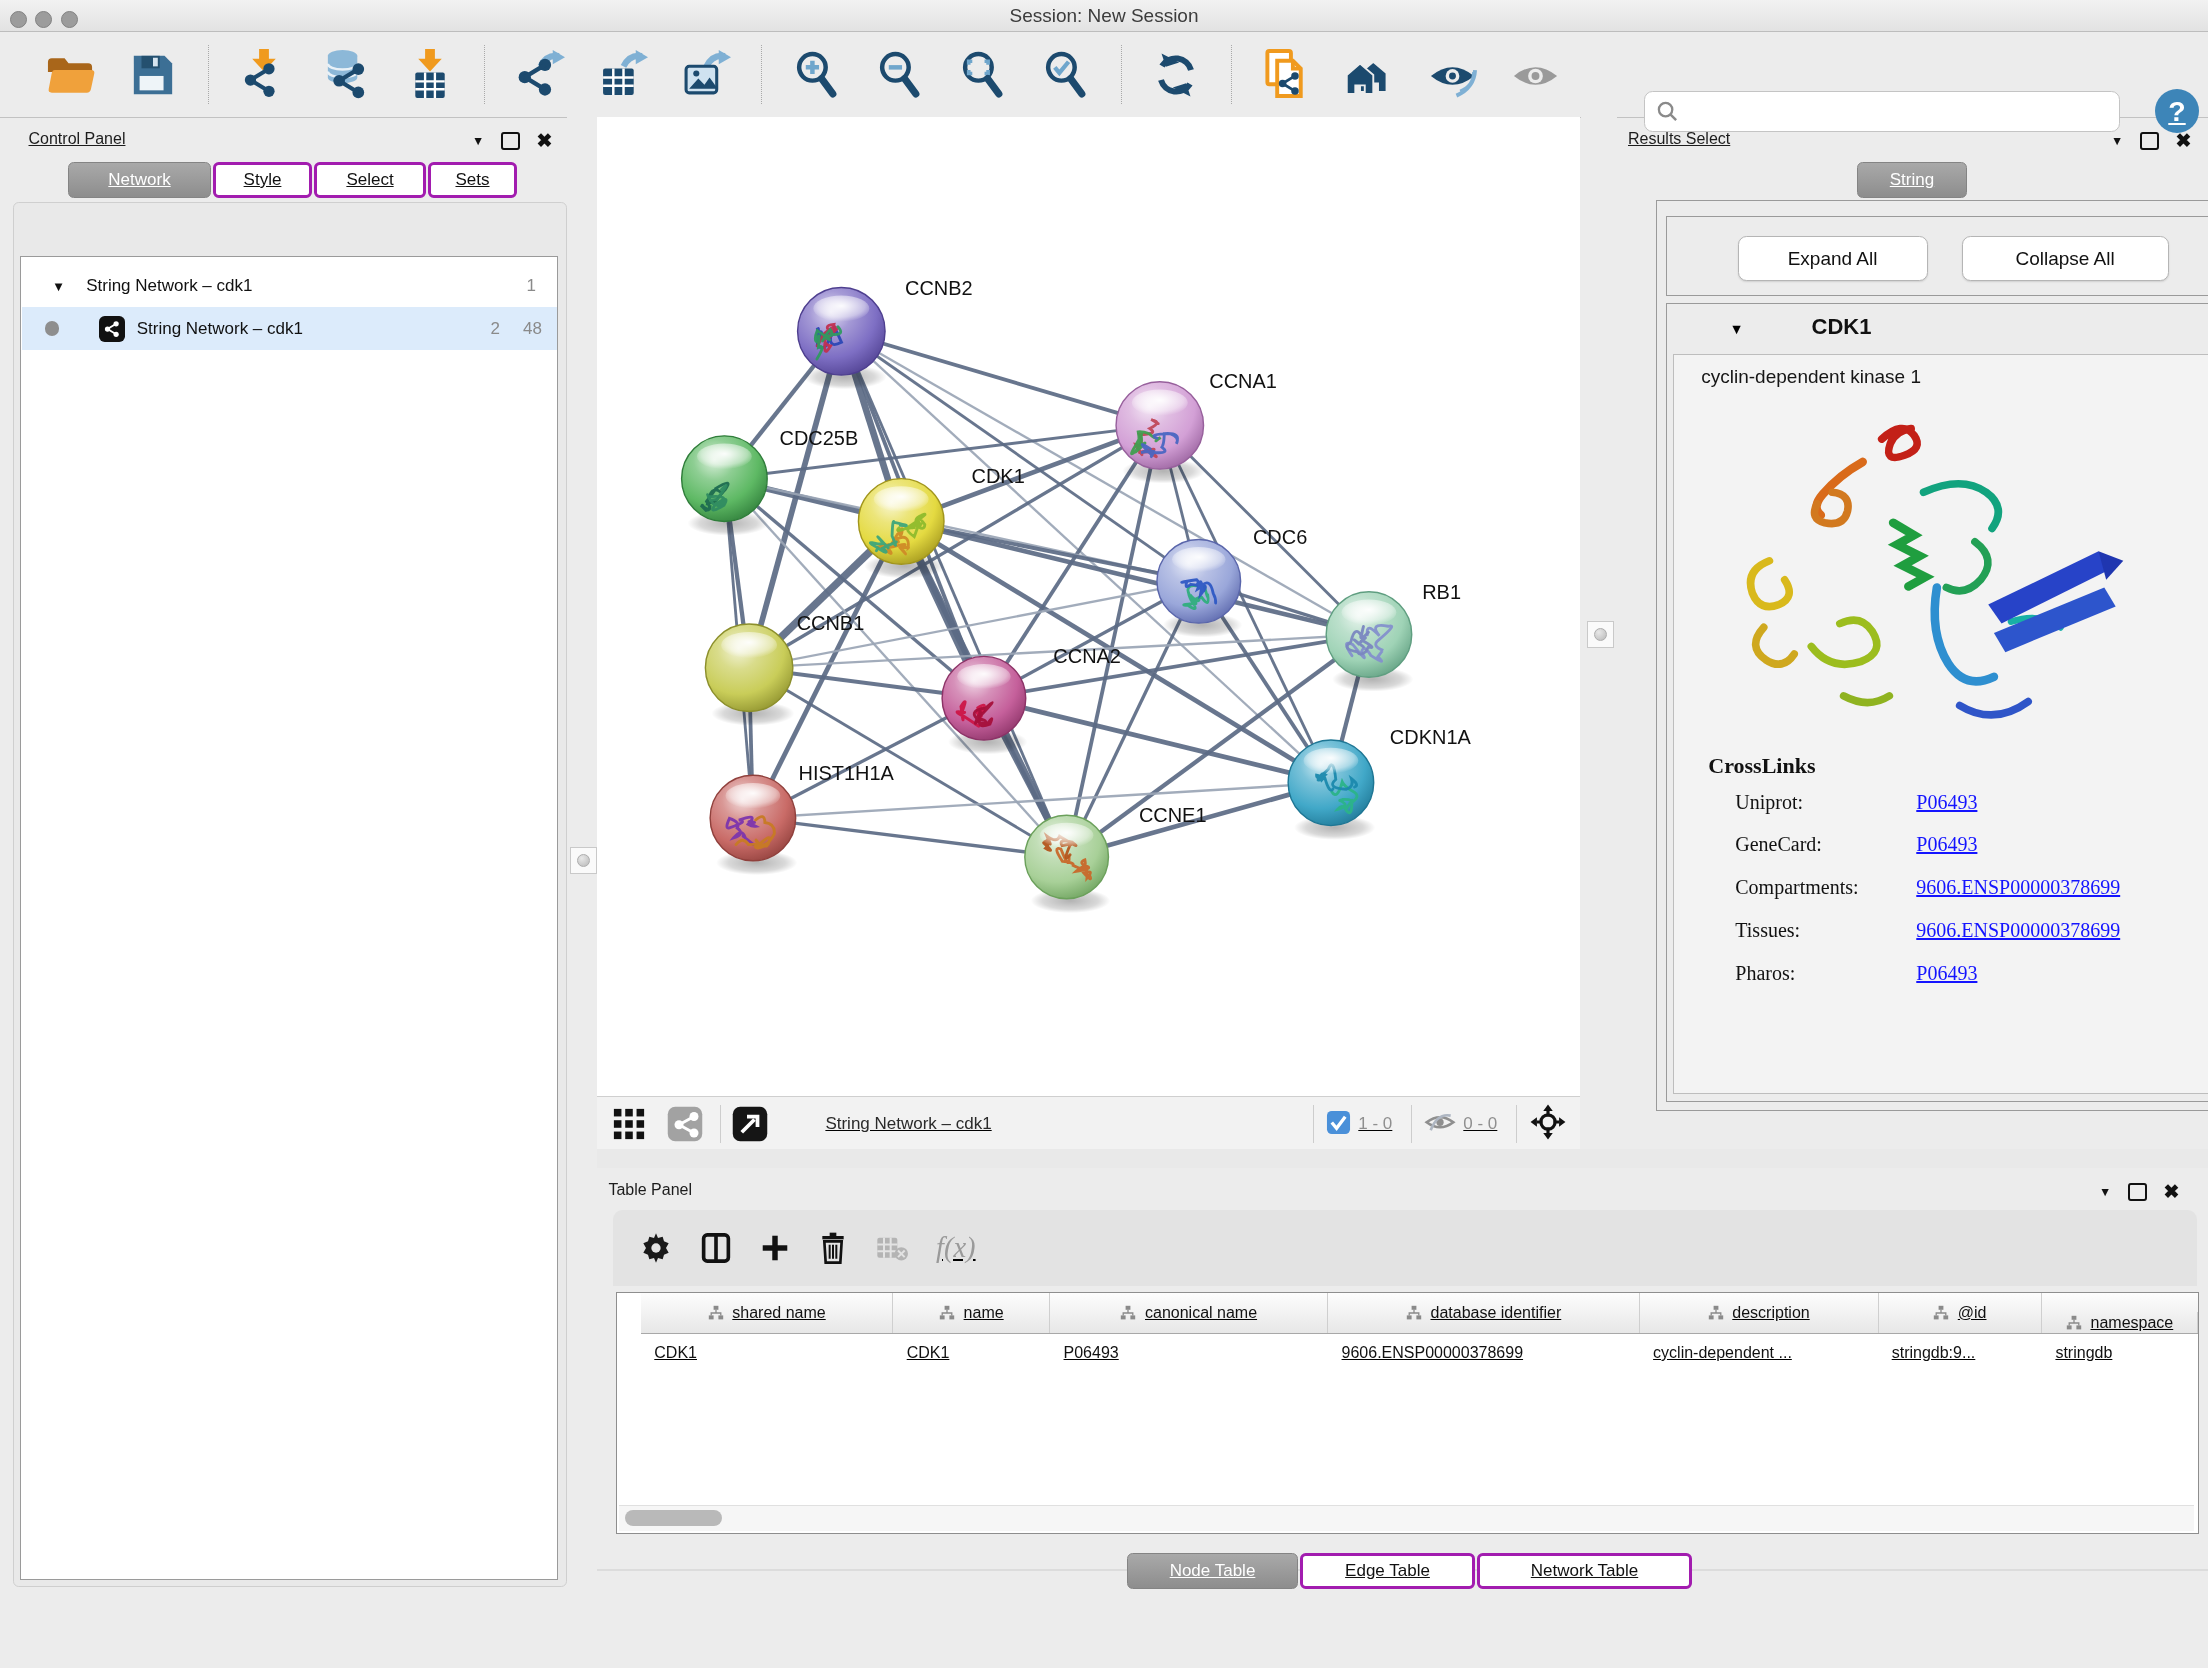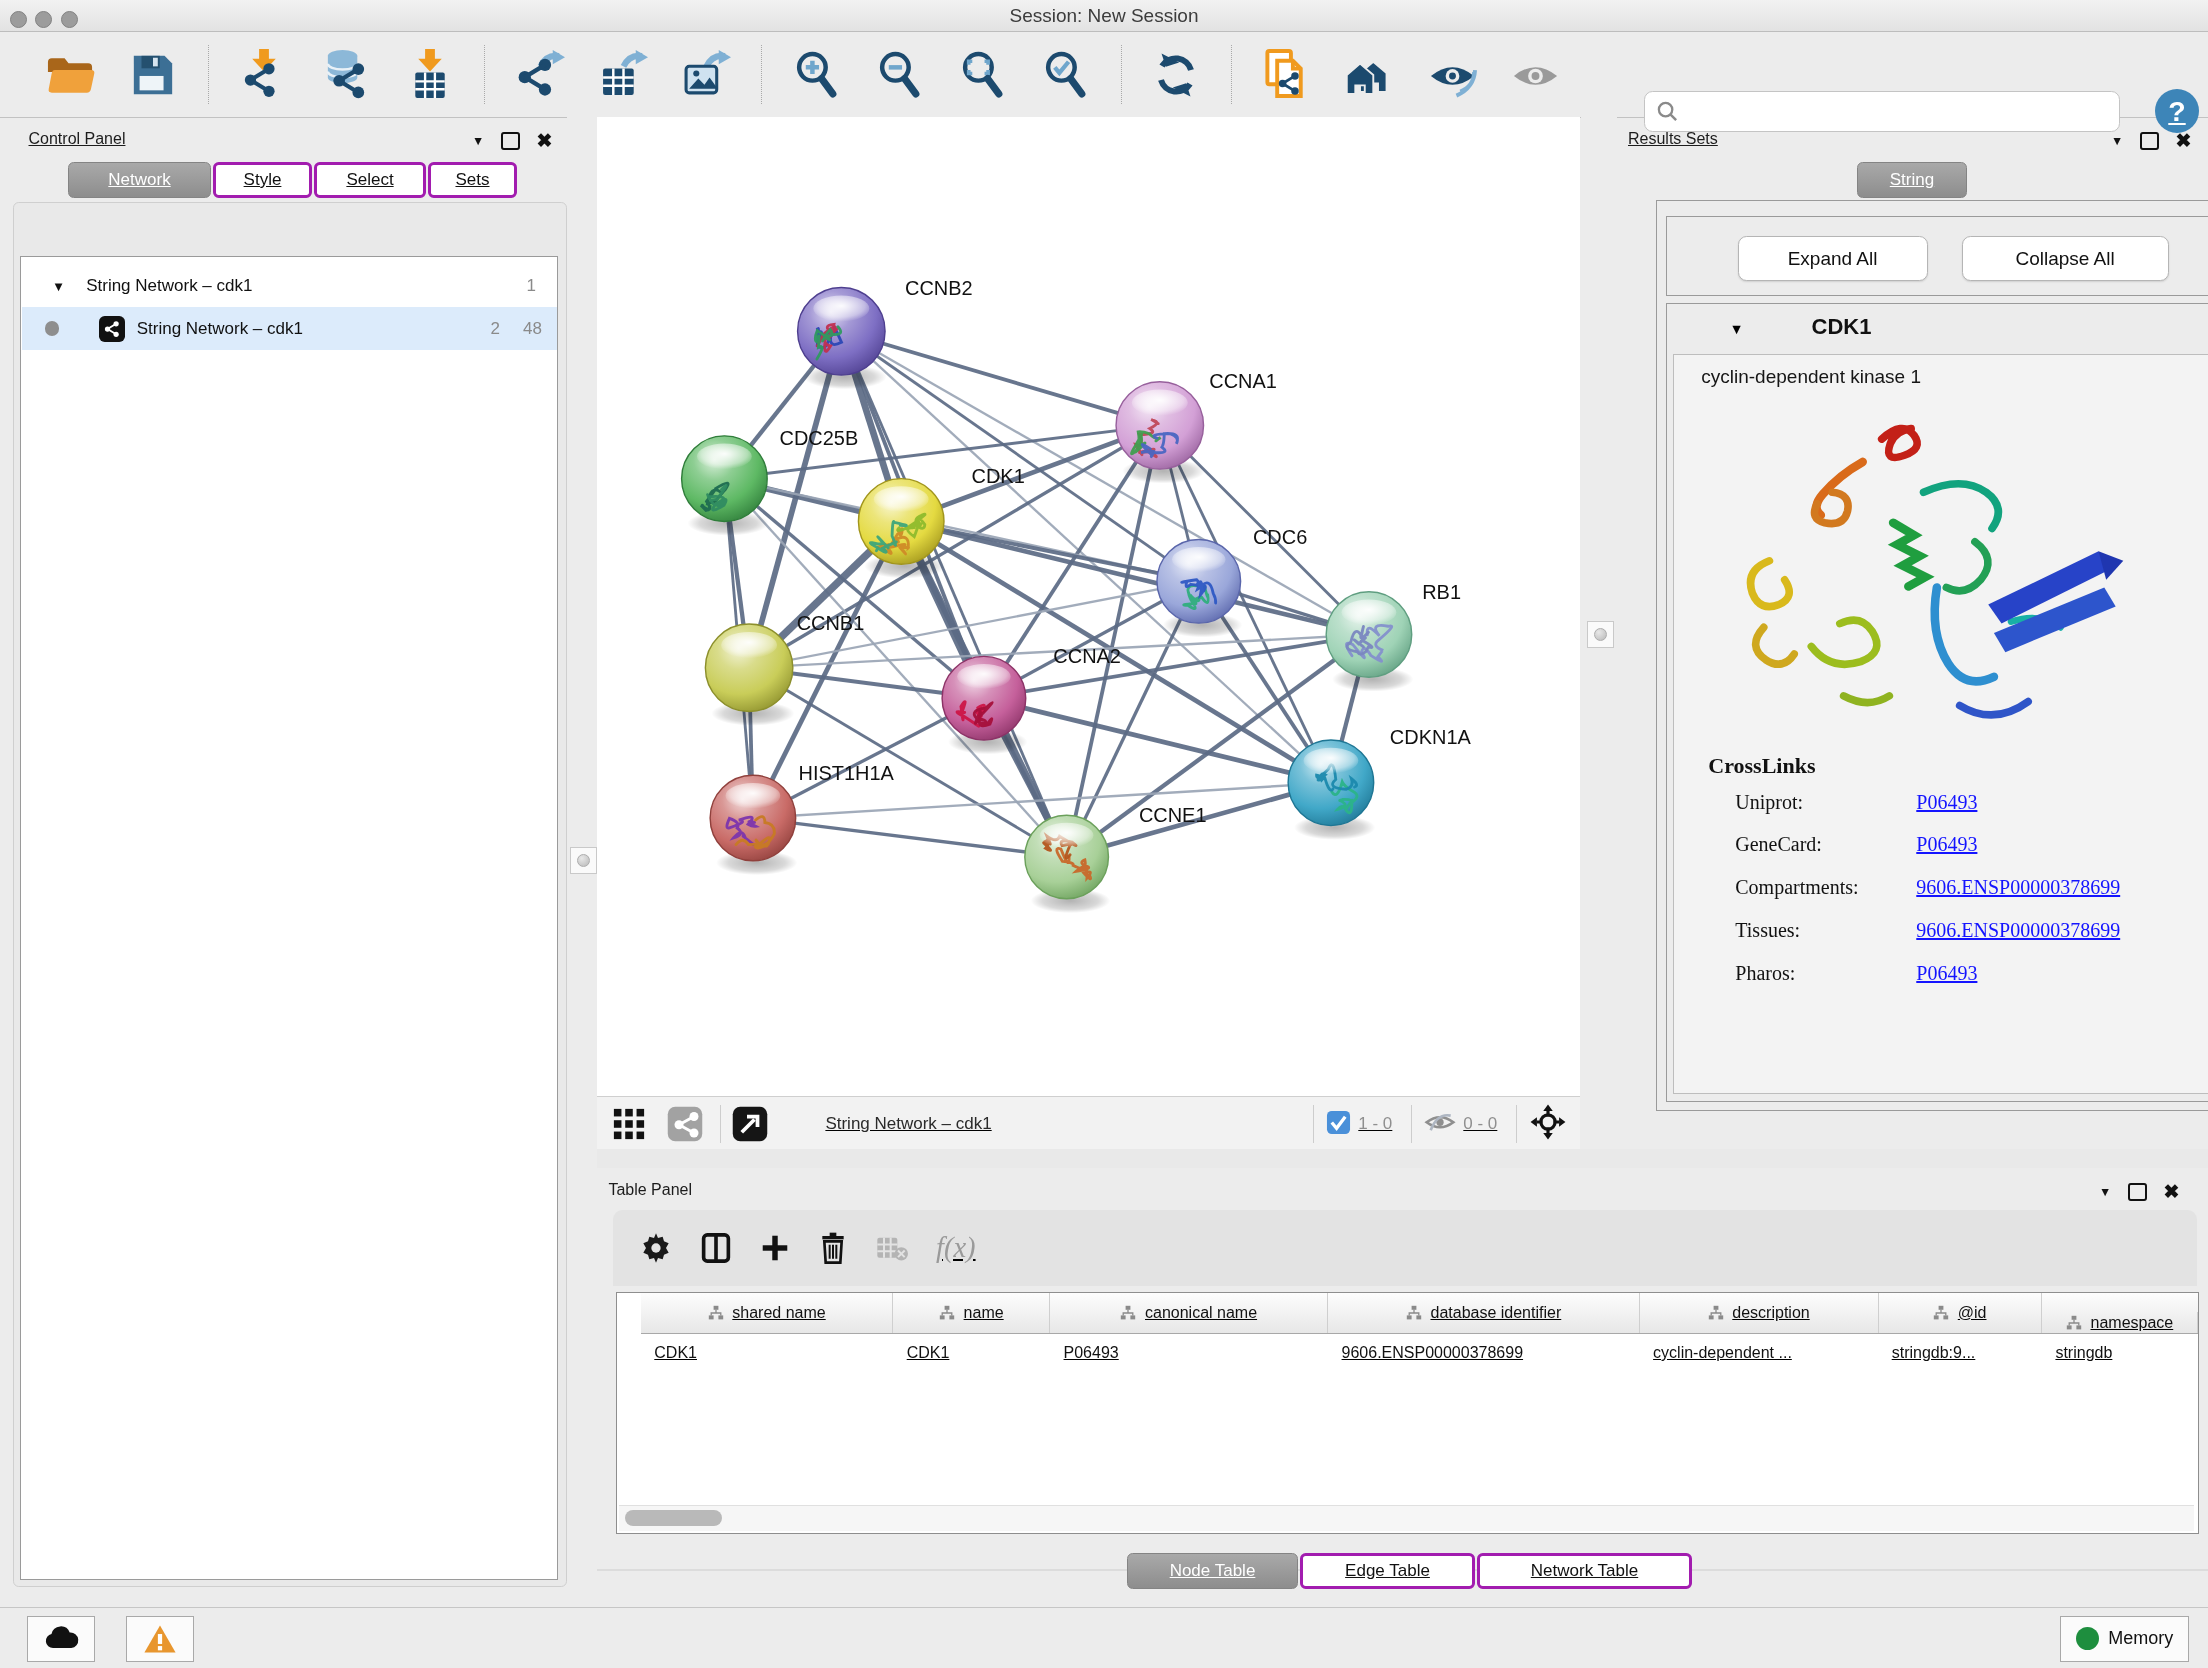--- a/index.html
+++ b/index.html
@@ -710,40 +710,22 @@
     <div class="hscroll">
         <span class="hthumb"></span>
       </div>
   </div>
 
   <div class="abs bt-strip"></div>
   <div class="abs tab active" style="left:1127px;top:1553px;width:171px">Node Table</div>
   <div class="abs tab inactive" style="left:1300px;top:1553px;width:175px">Edge Table</div>
   <div class="abs tab inactive" style="left:1477px;top:1553px;width:215px">Network Table</div>
 
-  <div class="abs statusbar">
-    <div class="sb-btn" style="left:27px;width:68px">
-      <svg width="38" height="27" viewBox="0 0 48 32">
-          <path d="M14 28 a9 9 0 0 1 -2-17.8 A12 12 0 0 1 35 8.5 A8.5 8.5 0 0 1 37 28 Z" fill="#111"></path>
-        </svg>
-    </div>
-    <div class="sb-btn" style="left:126px;width:68px">
-      <svg width="34" height="30" viewBox="0 0 48 42">
-          <path d="M24 2 L46 40 H2 Z" fill="#e8962e"></path>
-          <rect x="21" y="14" width="6" height="14" fill="#fff"></rect>
-          <rect x="21" y="31" width="6" height="6" fill="#fff"></rect>
-        </svg>
-    </div>
-    <div class="sb-btn mem-btn">
-      <span class="mem-dot"></span>
-      <span>Memory</span>
-    </div>
-  </div>
-
-  <div class="abs panel-title" style="left:1628px;top:130px">Results Sets</div>
+
+  <div class="abs panel-title" style="left:1628px;top:130px">Results Select</div>
   <div class="pw-ctls" style="left:2111px;top:132px">
     <span class="pw-arrow">▼</span>
     <span class="pw-float"></span>
     <span class="pw-close">✖</span>
   </div>
   <div class="abs tab active" style="left:1857px;top:162px;width:110px">String</div>
 
   <div class="abs rp-outer">
     <div class="rp-btnbox">
       <div class="rp-btn" style="left:71px;width:188px">Expand All</div>

